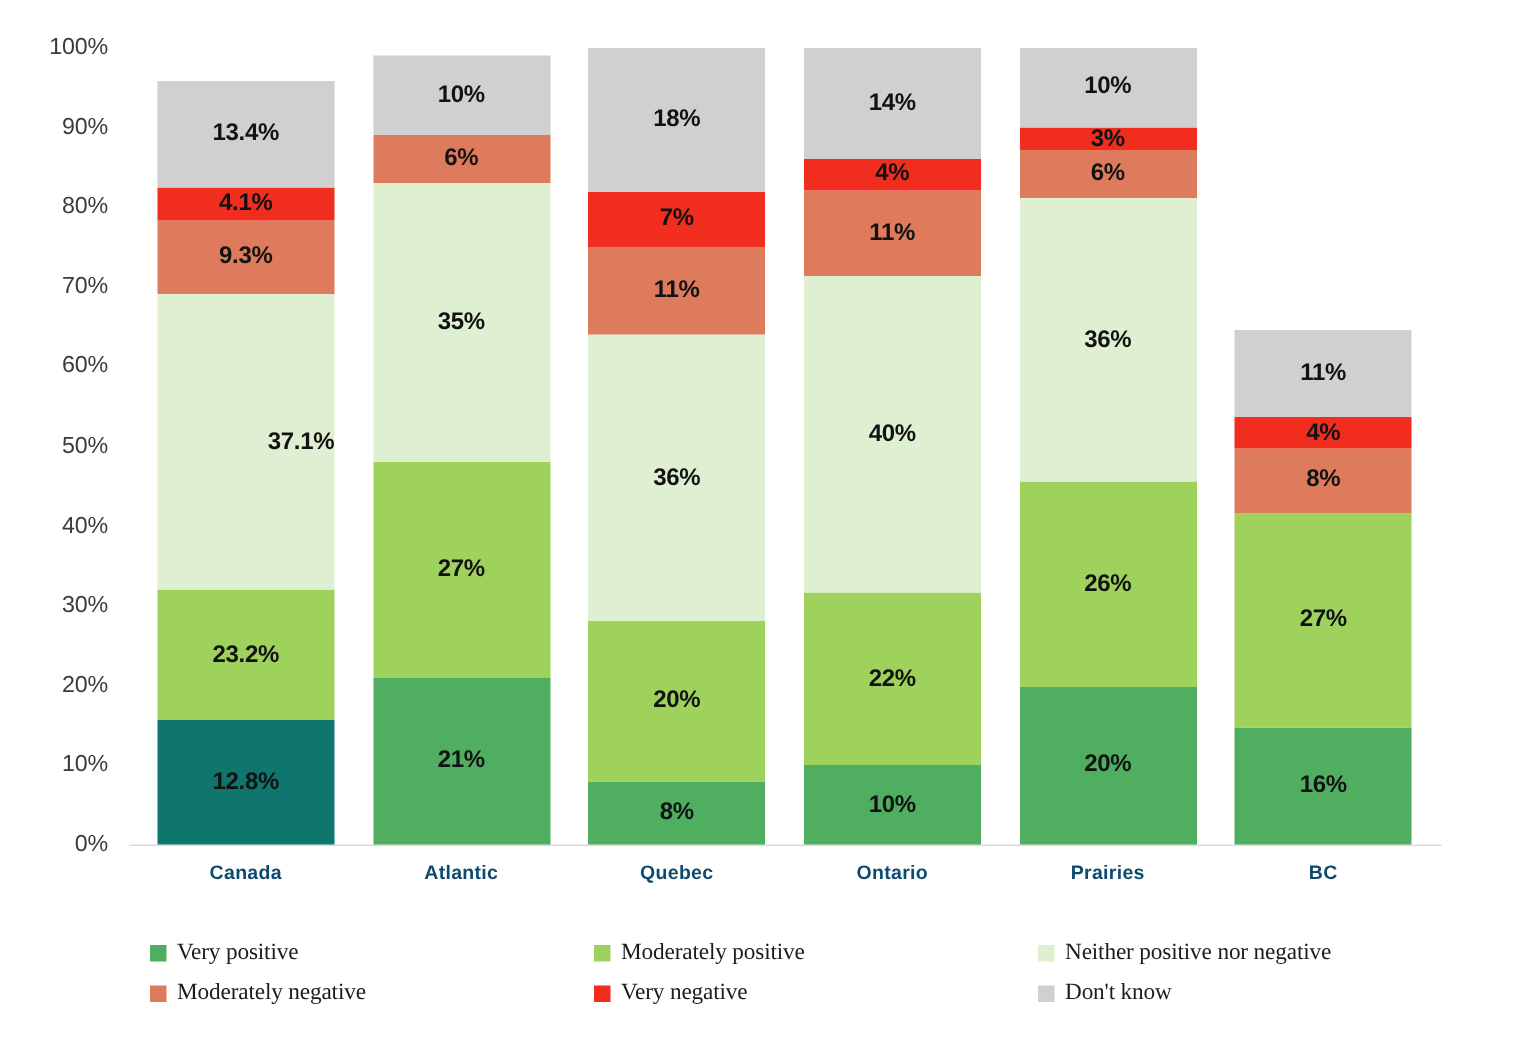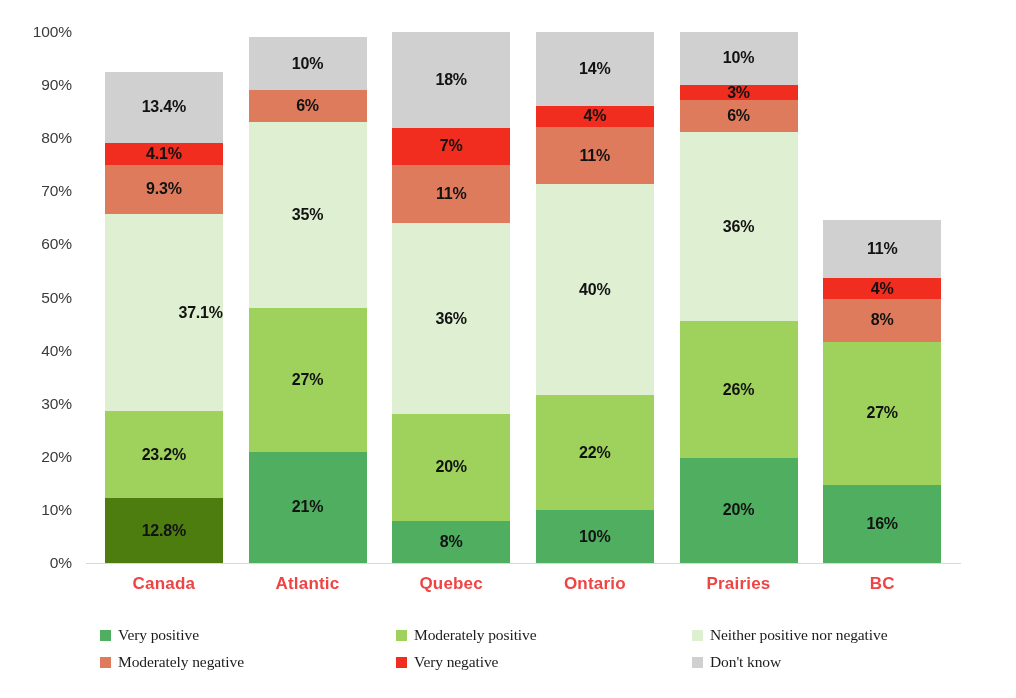--- a/index.html
+++ b/index.html
@@ -96,23 +96,23 @@
   .x-axis {
     position: absolute;
     left: 92px;
     top: 574px;
     width: 862px;
     height: 26px;
   }
   .x-tick {
     position: absolute;
     text-align: center;
-    font-size: 17px;
+    font-size: 13px;
     font-weight: bold;
-    color: #ef4444;
+    color: #0c4a6e;
     font-family: "Liberation Sans", sans-serif;
     letter-spacing: 0.2px;
     white-space: nowrap;
   }
 
   
   .legend {
     position: absolute;
     left: 100px;
     top: 625px;
@@ -156,21 +156,21 @@
       <div class="y-tick" style="top: 106.2px; margin-left: 32px;">80%</div>
       <div class="y-tick" style="top: 53.1px;">90%</div>
       <div class="y-tick" style="top: 0px;">100%</div>
     </div>
 
   <div class="baseline"></div>
 
   <div class="plot-area" id="plot-area">
       <div class="bar-group" style="left: 12.8333px; width: 118px;">
         <div class="bar">
-          <div class="seg" title="Very positive" style="height: 65px; background: #4d7c0f;">
+          <div class="seg" title="Very positive" style="height: 83px; background: #0f766e;">
             <span class="seg-label">12.8%</span>
           </div>
           <div class="seg" title="Moderately positive" style="height: 87px; background: rgb(159, 210, 92);">
             <span class="seg-label">23.2%</span>
           </div>
           <div class="seg" title="Neither positive nor negative" style="height: 197.001px; background: rgb(223, 239, 210); justify-content: flex-end;">
             <span class="seg-label">37.1%</span>
           </div>
           <div class="seg" title="Moderately negative" style="height: 49.383px; background: rgb(223, 123, 93);">
             <span class="seg-label">9.3%</span>

